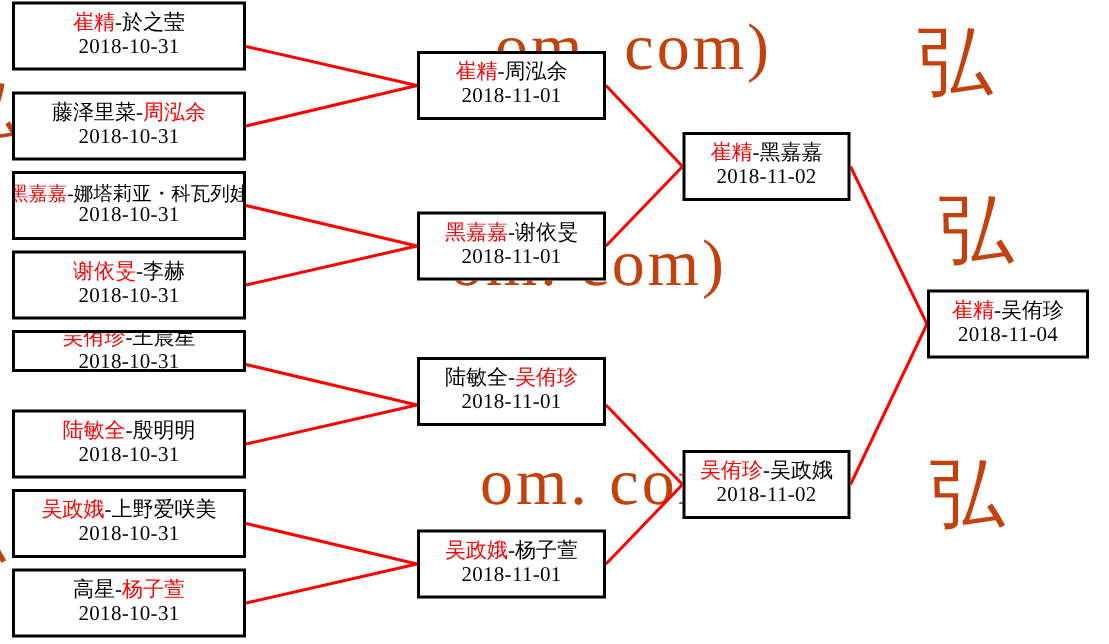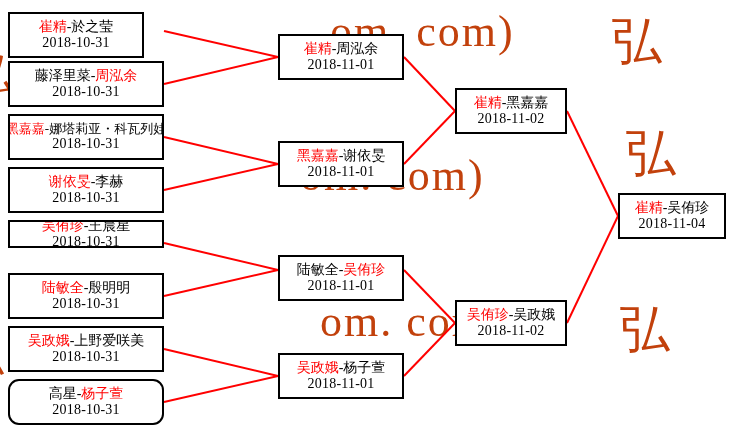--- a/index.html
+++ b/index.html
@@ -124,21 +124,21 @@
       <line x1="164" y1="402" x2="278" y2="376" stroke="#ff0000" stroke-width="2"></line>
       <line x1="404" y1="57" x2="455" y2="111" stroke="#ff0000" stroke-width="2"></line>
       <line x1="404" y1="164" x2="455" y2="111" stroke="#ff0000" stroke-width="2"></line>
       <line x1="404" y1="270" x2="455" y2="323" stroke="#ff0000" stroke-width="2"></line>
       <line x1="404" y1="376" x2="455" y2="323" stroke="#ff0000" stroke-width="2"></line>
       <line x1="567" y1="111" x2="618" y2="216" stroke="#ff0000" stroke-width="2"></line>
       <line x1="567" y1="323" x2="618" y2="216" stroke="#ff0000" stroke-width="2"></line>
     </svg>
 
   <div id="boxes">
-      <div class="match-box col1" style="left: 8px; width: 136px; top: 12px; height: 46px;">
+      <div class="match-box col1" style="left: 8px; width: 156px; top: 1px; height: 46px;">
         <div class="match-line match-players"><span class="winner">崔精</span><span class="dash">-</span><span>於之莹</span></div>
         <div class="match-line match-date">2018-10-31</div>
       </div>
       <div class="match-box col1" style="left: 8px; width: 156px; top: 61px; height: 46px;">
         <div class="match-line match-players"><span>藤泽里菜</span><span class="dash">-</span><span class="winner">周泓余</span></div>
         <div class="match-line match-date">2018-10-31</div>
       </div>
       <div class="match-box col1 tight" style="left: 8px; width: 156px; top: 114px; height: 46px;">
         <div class="match-line match-players"><span class="winner">黑嘉嘉</span><span class="dash">-</span><span>娜塔莉亚・科瓦列娃</span></div>
         <div class="match-line match-date">2018-10-31</div>
@@ -152,33 +152,33 @@
         <div class="match-line match-date">2018-10-31</div>
       </div>
       <div class="match-box col1" style="left: 8px; width: 156px; top: 273px; height: 46px;">
         <div class="match-line match-players"><span class="winner">陆敏全</span><span class="dash">-</span><span>殷明明</span></div>
         <div class="match-line match-date">2018-10-31</div>
       </div>
       <div class="match-box col1" style="left: 8px; width: 156px; top: 326px; height: 46px;">
         <div class="match-line match-players"><span class="winner">吴政娥</span><span class="dash">-</span><span>上野爱咲美</span></div>
         <div class="match-line match-date">2018-10-31</div>
       </div>
-      <div class="match-box col1" style="left: 8px; width: 156px; top: 379px; height: 46px; border-radius: 11px;">
+      <div class="match-box col1" style="left: 8px; width: 156px; top: 379px; height: 46px;">
         <div class="match-line match-players"><span>高星</span><span class="dash">-</span><span class="winner">杨子萱</span></div>
         <div class="match-line match-date">2018-10-31</div>
       </div>
       <div class="match-box col2" style="left: 278px; width: 126px; top: 34px; height: 46px;">
         <div class="match-line match-players"><span class="winner">崔精</span><span class="dash">-</span><span>周泓余</span></div>
         <div class="match-line match-date">2018-11-01</div>
       </div>
       <div class="match-box col2" style="left: 278px; width: 126px; top: 141px; height: 46px;">
         <div class="match-line match-players"><span class="winner">黑嘉嘉</span><span class="dash">-</span><span>谢依旻</span></div>
         <div class="match-line match-date">2018-11-01</div>
       </div>
-      <div class="match-box col2" style="left: 278px; width: 126px; top: 255px; height: 46px;">
+      <div class="match-box col2" style="left: 278px; width: 126px; top: 238px; height: 46px;">
         <div class="match-line match-players"><span>陆敏全</span><span class="dash">-</span><span class="winner">吴侑珍</span></div>
         <div class="match-line match-date">2018-11-01</div>
       </div>
       <div class="match-box col2" style="left: 278px; width: 126px; top: 353px; height: 46px;">
         <div class="match-line match-players"><span class="winner">吴政娥</span><span class="dash">-</span><span>杨子萱</span></div>
         <div class="match-line match-date">2018-11-01</div>
       </div>
       <div class="match-box col3" style="left: 455px; width: 112px; top: 88px; height: 46px; justify-content: center;">
         <div class="match-line match-players"><span class="winner">崔精</span><span class="dash">-</span><span>黑嘉嘉</span></div>
         <div class="match-line match-date">2018-11-02</div>

